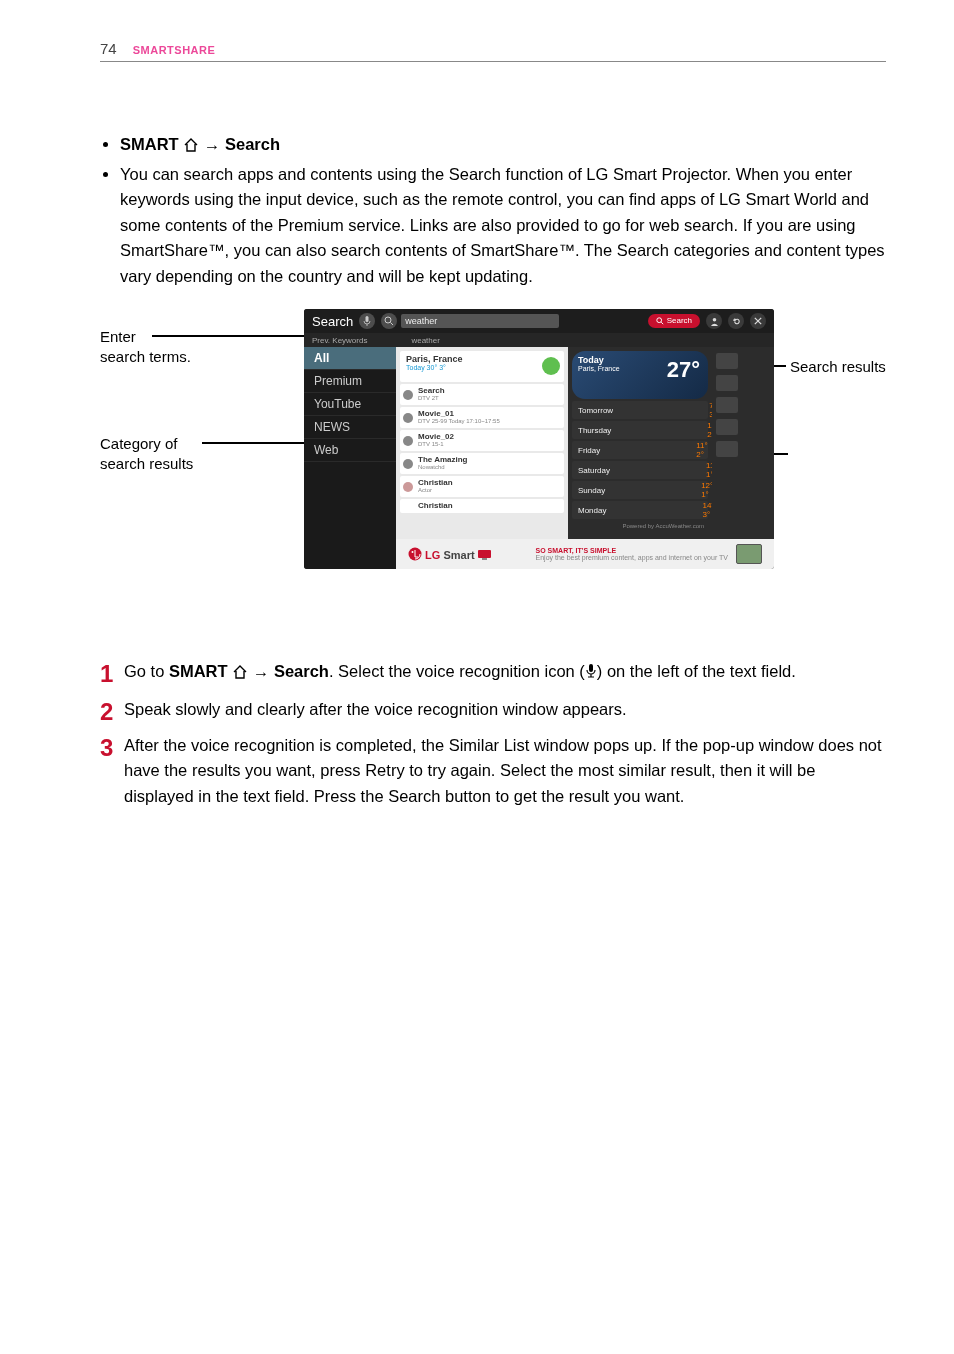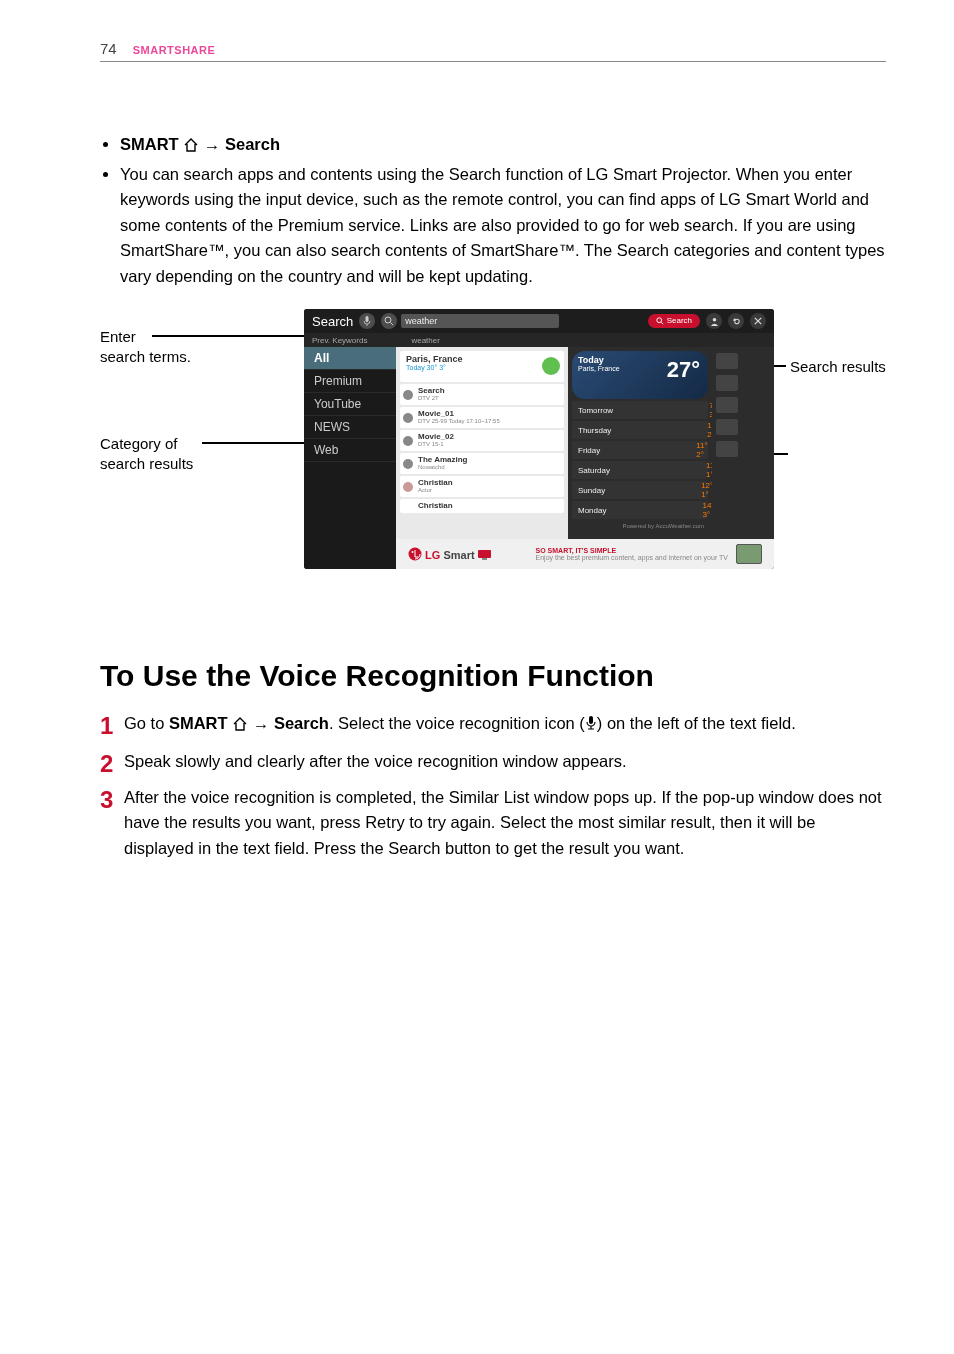--- a/index.html
+++ b/index.html
@@ -514,21 +514,20 @@
                 <span style="color:#888;font-weight:normal">Enjoy the best premium content, apps and internet on your TV</span>
               </span>
               <span class="tv-icon"></span>
             </span>
           </div>
         </div>
       </div>
     </div>
   </div>
 
-  <h1>To Use the Voice Recognition Function</h1>
 
 
   <ol class="numbered">
     <li>
       <span>Go to </span><span class="bold">SMART</span>
       <span class="home-icon-wrap">
         <svg width="16" height="14" viewBox="0 0 16 14">
             <path d="M2 7 L8 1 L14 7 M4 6 V13 H12 V6" fill="none" stroke="#000" stroke-width="1.4"></path>
           </svg>
       </span><span> → </span><span class="bold">Search</span><span>. Select the voice recognition icon (</span><span class="mic-icon-wrap">

